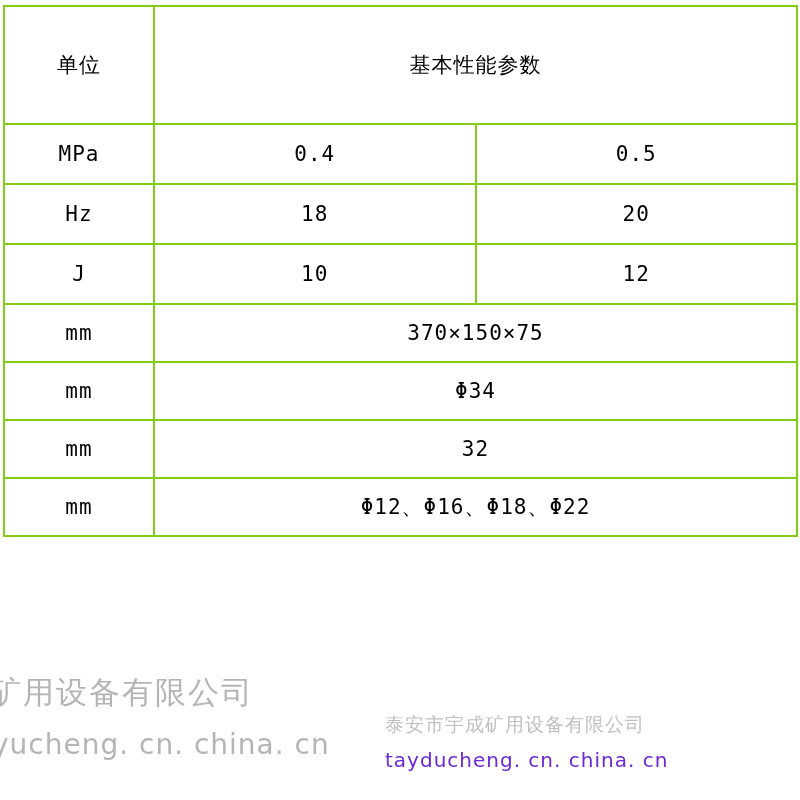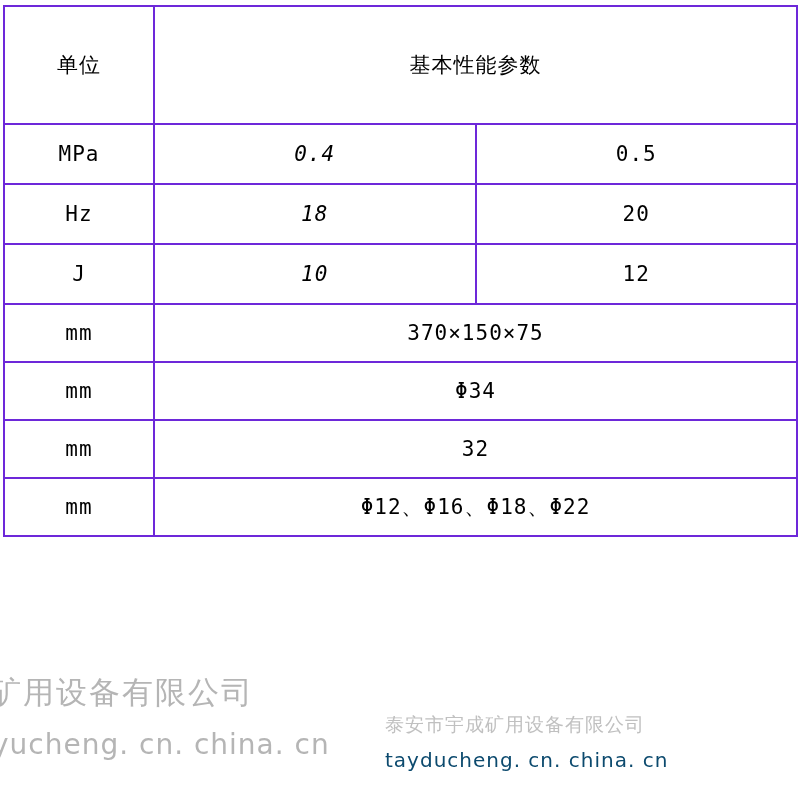--- a/index.html
+++ b/index.html
@@ -51,47 +51,47 @@
     top: 712px;
     font-size: 19px;
     letter-spacing: 1px;
     color: #c0c0c0;
   }
   .wm-right-en {
     left: 385px;
     top: 748px;
     font-size: 20px;
     letter-spacing: 1px;
-    color: #0c4a6e;
+    color: #6d28d9;
   }
 
   
   table.spec {
     position: absolute;
     left: 3px;
     top: 5px;
     width: 795px;
     border-collapse: collapse;
     table-layout: fixed;
     z-index: 2;
     background: transparent;
   }
   table.spec td {
-    border: 2px solid #6d28d9;
+    border: 2px solid #84cc16;
     text-align: center;
     vertical-align: middle;
     font-family: "DejaVu Sans Mono", "DejaVu Sans", monospace;
     font-size: 21px;
     color: #000000;
     letter-spacing: 1px;
     padding: 0;
     background: transparent;
   }
   td.unit-col { width: 148px; }
-  td.val-col  { width: 287px; font-style: italic; }
+  td.val-col  { width: 287px; }
   .header-cn {
     font-family: "DejaVu Sans", sans-serif;
     font-size: 23px;
     letter-spacing: 5px;
   }
   .small-unit {
     font-family: "DejaVu Sans", sans-serif;
     font-size: 12px;
     letter-spacing: 0px;
   }

